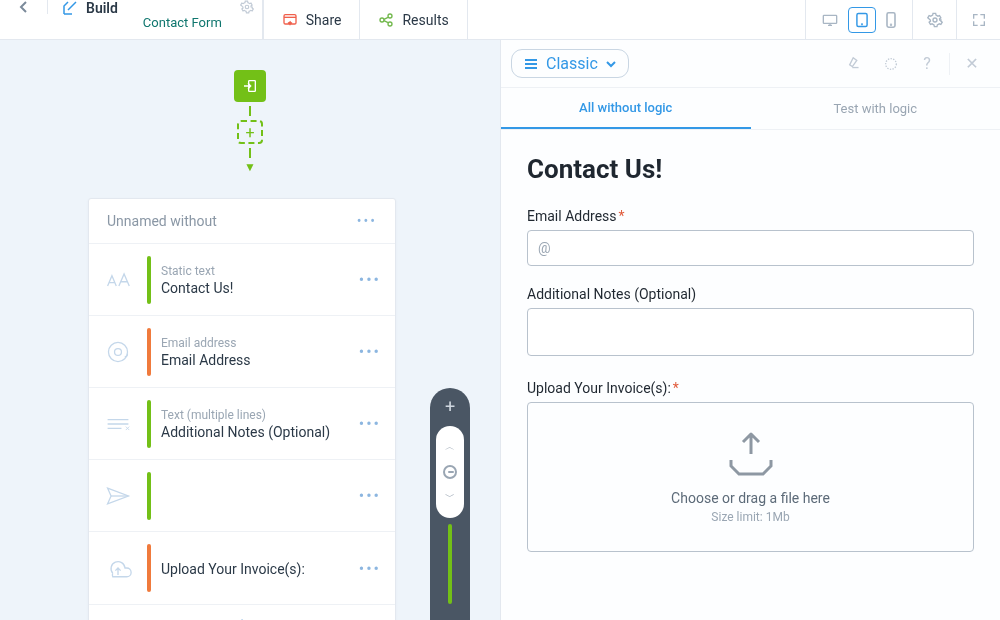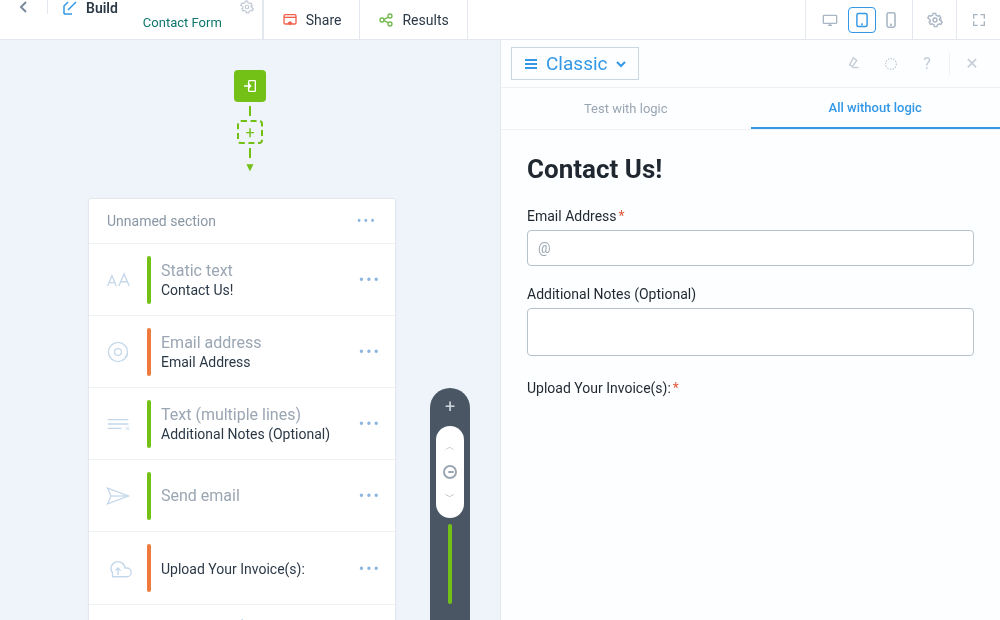--- a/index.html
+++ b/index.html
@@ -34,35 +34,35 @@
   .add-slot { width:26px; height:24px; border:2px dashed #73c017; border-radius:4px; color:#73c017; display:flex; align-items:center; justify-content:center; margin:4px auto 0; font-size:16px; }
   .flow-arrow { color:#73c017; font-size:12px; margin-top:2px; }
   .card { position:absolute; left:88px; top:158px; width:308px; background:#fff; border:1px solid #e3e8ef; border-radius:3px; box-shadow:0 1px 3px rgba(40,60,90,.04); }
   .card-head { display:flex; align-items:center; justify-content:space-between; padding:14px 18px; border-bottom:1px solid #eef1f5; color:#8a97a5; font-size:14px; }
   .card-dots { color:#8cb6e0; letter-spacing:2px; cursor:pointer; }
   .card-row { display:flex; align-items:center; border-bottom:1px solid #eef1f5; height:72px; }
   .card-row:last-of-type { border-bottom:none; }
   .row-ic { width:58px; display:flex; align-items:center; justify-content:center; color:#c4d7ea; }
   .row-bar { width:4px; height:48px; border-radius:2px; }
   .row-body { flex:1; padding:0 10px; }
-  .row-type { color:#9aa6b3; font-size:16px; }
+  .row-type { color:#9aa6b3; font-size:12px; }
   .row-title { color:#2b3947; font-size:14px; margin-top:2px; }
   .card-add { height:40px; display:flex; align-items:center; justify-content:center; color:#8cb6e0; font-size:18px; cursor:pointer; border-top:1px solid #eef1f5; }
   
   .toolrail { position:absolute; left:430px; top:348px; width:40px; height:254px; background:#4a5664; border-radius:20px; display:flex; flex-direction:column; align-items:center; padding:10px 0; }
   .toolrail .plus, .toolrail .minus { color:#cfd7df; font-size:18px; cursor:pointer; line-height:1; }
   .toolrail .track { flex:1; width:20px; margin:10px 0; display:flex; flex-direction:column; align-items:center; }
   .toolrail .knob-area { height:92px; width:28px; background:#fff; border-radius:14px; display:flex; flex-direction:column; align-items:center; justify-content:space-around; padding:8px 0; }
   .toolrail .knob-area .chev { color:#9aa6b3; font-size:10px; }
   .toolrail .knob-area .dotk { width:14px; height:14px; border-radius:50%; border:2px solid #9aa6b3; position:relative; }
   .toolrail .knob-area .dotk:after{content:"";position:absolute;width:6px;height:2px;background:#9aa6b3;left:3px;top:4px;border-radius:1px;}
   .toolrail .under { width:4px; background:#73c017; border-radius:2px; flex:1; margin-top:6px; }
   
   .rp-top { display:flex; align-items:center; height:48px; padding:0 10px; border-bottom:1px solid #eef1f5; }
-  .rp-classic { display:flex; align-items:center; gap:8px; border:1px solid #c9d6e3; border-radius:0; padding:4px 12px; color:#3398e6; font-size:19px; cursor:pointer; }
+  .rp-classic { display:flex; align-items:center; gap:8px; border:1px solid #c9d6e3; border-radius:11px; padding:4px 12px; color:#3398e6; font-size:16px; cursor:pointer; }
   .rp-classic svg { stroke:#3398e6; }
   .rp-top .spacer { flex:1; }
   .rp-top .rbtn { color:#c2cbd6; width:36px; display:flex; align-items:center; justify-content:center; cursor:pointer; font-size:16px; }
   .rp-top .sepv { width:1px; height:22px; background:#eef1f5; margin:0 4px; }
   .rp-tabs { display:flex; height:42px; border-bottom:1px solid #eef1f5; }
   .rp-tab { flex:1; display:flex; align-items:center; justify-content:center; color:#3398e6; font-size:13px; cursor:pointer; }
   .rp-tab.inactive { color:#9aa6b3; }
   .rp-tab.active { border-bottom:2px solid #3398e6; font-weight:500; }
   
   .preview { padding:24px 26px 40px; overflow:auto; flex:1; }
@@ -173,21 +173,21 @@
           </svg>
       </div>
       <div class="flow-line"></div>
       <div class="add-slot">+</div>
       <div class="flow-line"></div>
       <div class="flow-arrow">▼</div>
     </div>
 
     <div class="card">
       <div class="card-head">
-        <span>Unnamed section</span>
+        <span>Unnamed without</span>
         <span class="card-dots">•••</span>
       </div>
       <div id="card-rows">
           <div class="card-row">
             <div class="row-ic">
               <svg width="26" height="20" viewBox="0 0 30 22" fill="none" stroke="currentColor" stroke-width="1.5">
                 <path d="M3 18 L8 6 L13 18 M5 14h6"></path>
                 <path d="M16 18 L22 4 L28 18 M18 13h8"></path>
               </svg>
             </div>
@@ -229,21 +229,20 @@
           </div>
           <div class="card-row">
             <div class="row-ic">
               <svg width="26" height="24" viewBox="0 0 30 26" fill="none" stroke="currentColor" stroke-width="1.5">
                 <path d="M3 4l24 9-24 9 4-9z"></path>
                 <path d="M7 13h20"></path>
               </svg>
             </div>
             <div class="row-bar" style="background:#73c017"></div>
             <div class="row-body">
-              <div class="row-type">Send email</div>
             </div>
             <div class="card-dots" style="padding-right:14px">•••</div>
           </div>
           <div class="card-row">
             <div class="row-ic">
               <svg width="28" height="22" viewBox="0 0 32 24" fill="none" stroke="currentColor" stroke-width="1.5">
                 <path d="M10 18a8 8 0 1 1 14-6h2a5 5 0 0 1 0 10H10a5 5 0 0 1 0-4"></path>
                 <path d="M16 20v-8m-3 3l3-3 3 3"></path>
               </svg>
             </div>
@@ -296,22 +295,22 @@
         </div>
       <div class="rbtn">
           <span>?</span>
         </div>
       <div class="sepv"></div>
       <div class="rbtn">
           <span>✕</span>
         </div>
     </div>
     <div class="rp-tabs">
+      <div class="rp-tab active">All without logic</div>
       <div class="rp-tab inactive">Test with logic</div>
-      <div class="rp-tab active">All without logic</div>
     </div>
     <div class="preview">
       <h1>Contact Us!</h1>
 
       <div class="fld-label">
           <span>Email Address</span>
           <span class="req">*</span>
         </div>
       <input class="fld-input" placeholder="@" style="">
       <div class="gap"></div>
@@ -319,15 +318,26 @@
       <div class="fld-label">
           <span>Additional Notes (Optional)</span>
         </div>
       <textarea class="fld-ta" style=""></textarea>
       <div class="gap"></div>
 
       <div class="fld-label">
           <span>Upload Your Invoice(s):</span>
           <span class="req">*</span>
         </div>
+      <div class="upload-box">
+        <div class="ill">
+          <svg width="60" height="50" viewBox="0 0 60 50" fill="none" stroke="currentColor" stroke-width="3">
+              <path d="M30 4v20M22 12l8-8 8 8" stroke-linejoin="round"></path>
+              <path d="M10 30v6l8 8h24l8-8v-6"></path>
+              <path d="M18 44h24" stroke-width="2"></path>
+            </svg>
+        </div>
+        <div class="main-t">Choose or drag a file here</div>
+        <div class="sub-t">Size limit: 1Mb</div>
+      </div>
     </div>
   </div>
 </div>
 
 </body></html>

